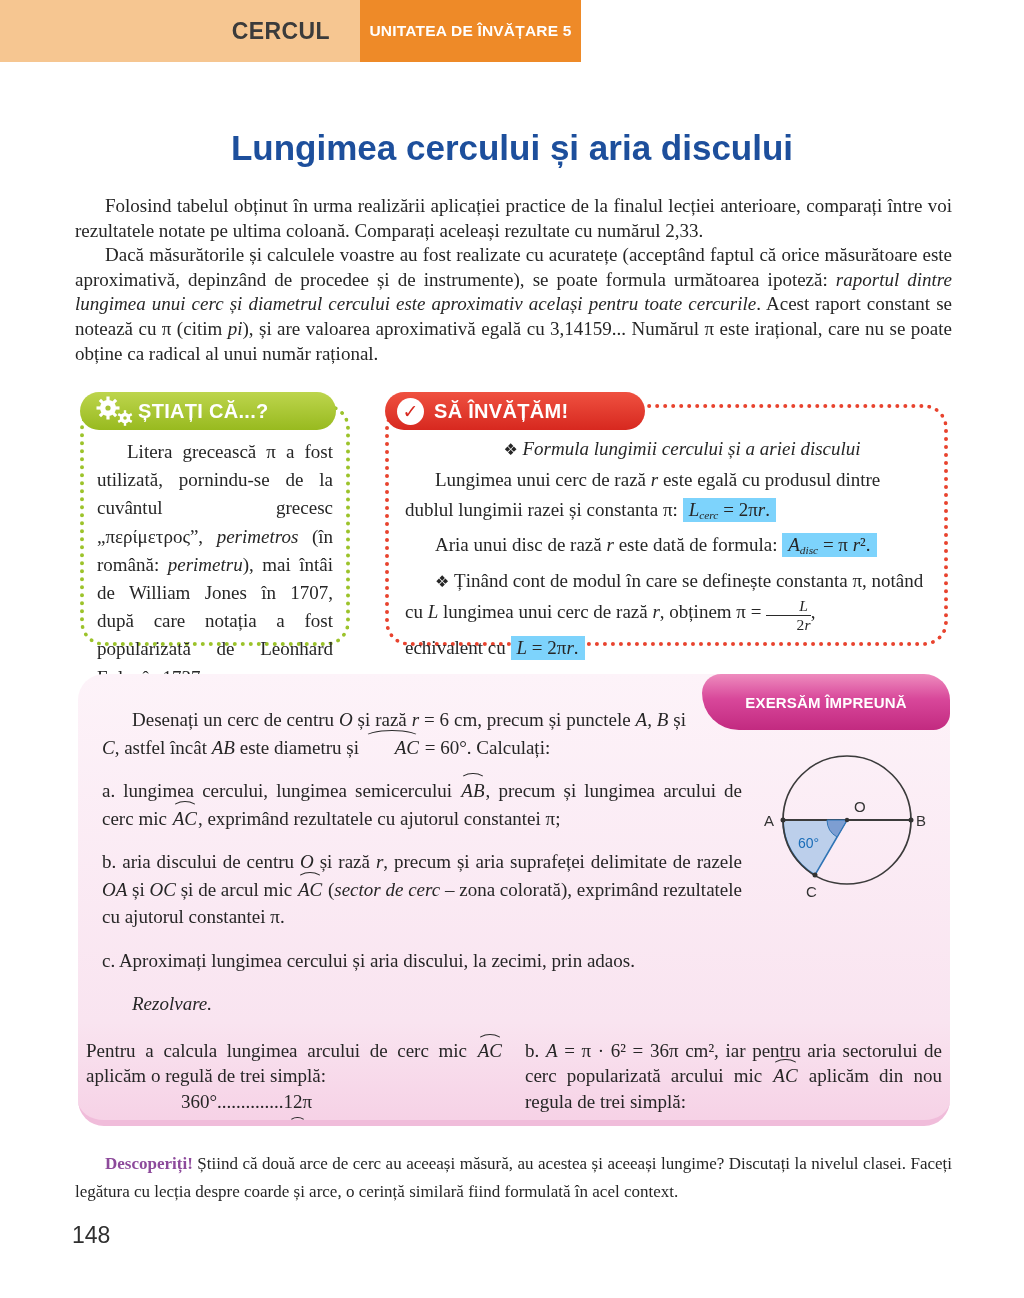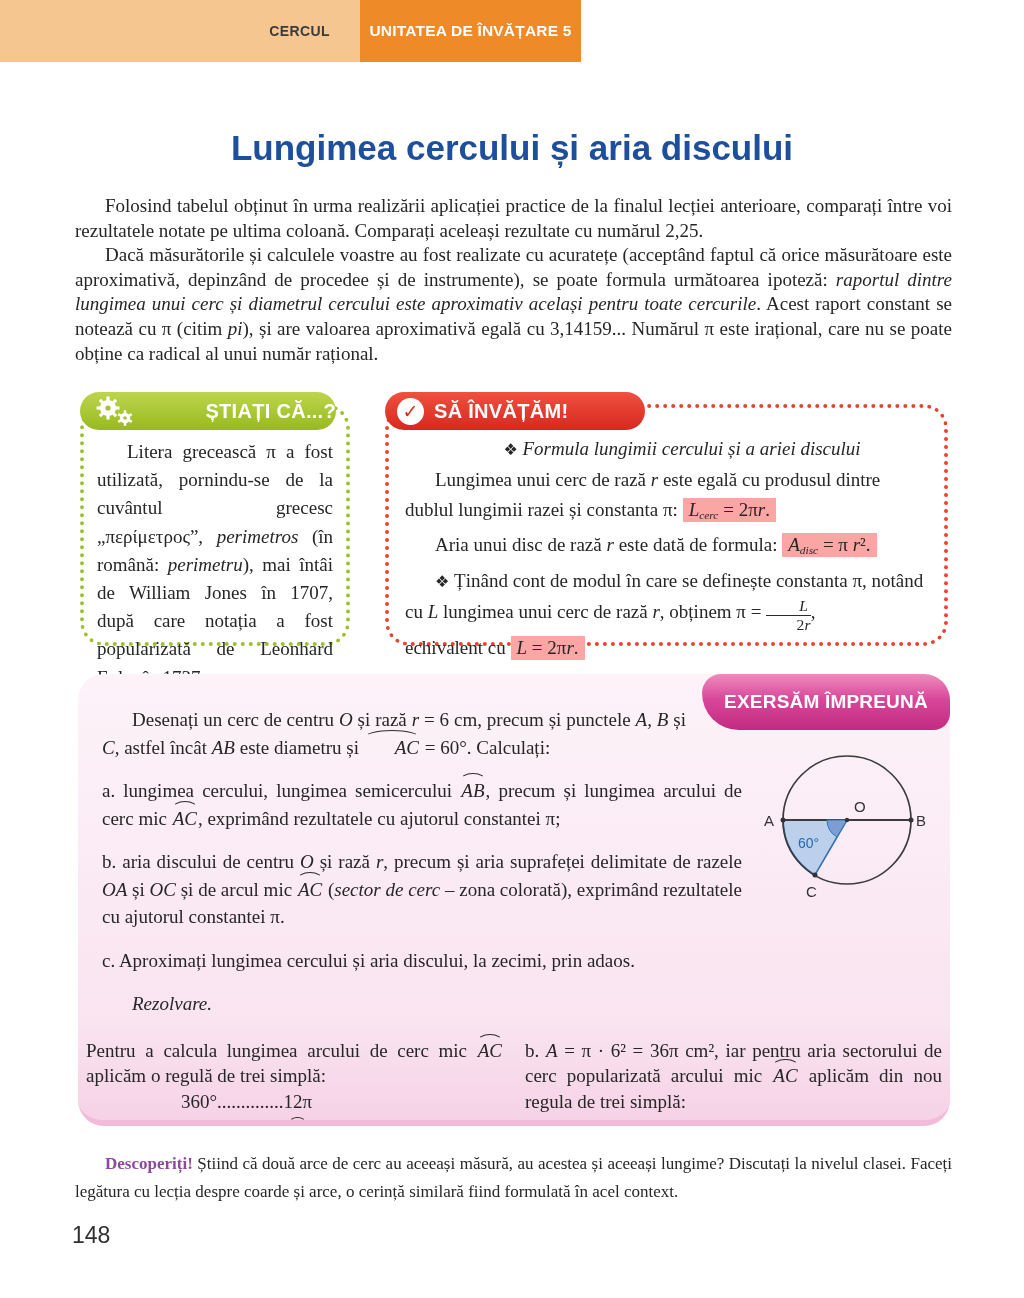--- a/index.html
+++ b/index.html
@@ -8,21 +8,21 @@
     font-family:"Liberation Serif", serif;color:#262626;
     -webkit-font-smoothing:antialiased;
   }
   .page{position:absolute;inset:0;overflow:hidden;}
 
   
   .topbar-left{
     position:absolute;left:0;top:0;width:360px;height:62px;background:#f6c691;
     display:flex;align-items:center;justify-content:flex-end;padding-right:30px;
     box-sizing:border-box;font-family:"Liberation Sans",sans-serif;font-weight:bold;
-    font-size:14px;letter-spacing:.4px;color:#3b3b3b;
+    font-size:23px;letter-spacing:.4px;color:#3b3b3b;
   }
   .topbar-unit{
     position:absolute;left:360px;top:0;width:221px;height:62px;background:#ee8a28;
     display:flex;align-items:center;justify-content:center;color:#fff;
     font-family:"Liberation Sans",sans-serif;font-weight:bold;font-size:15.5px;letter-spacing:.2px;
   }
 
   
   .title{
     position:absolute;top:128px;left:0;width:100%;margin:0;text-align:center;
@@ -37,36 +37,36 @@
   
   .dotted-box{position:absolute;box-sizing:border-box;border-radius:24px;}
   .green-box{left:80px;top:404px;width:270px;height:242px;border:4px dotted #9cc32b;}
   .red-box{left:385px;top:404px;width:563px;height:242px;border:4px dotted #e8432e;}
   .pill{
     position:absolute;top:-16px;left:-4px;height:38px;border-radius:20px;
     display:flex;align-items:center;color:#fff;
     font-family:"Liberation Sans",sans-serif;font-weight:bold;font-size:20px;letter-spacing:.3px;
   }
   .green-pill{width:256px;background:linear-gradient(180deg,#bdd54d,#98ba1f);padding-left:12px;box-sizing:border-box;}
-  .green-pill .pill-label{flex:1;text-align:right;}
+  .green-pill .pill-label{flex:1;text-align:left;padding-right:14px;}
   .red-pill{width:260px;background:linear-gradient(180deg,#ef5140,#d7281f);padding-left:12px;gap:10px;box-sizing:border-box;}
   .check-circle{
     width:27px;height:27px;border-radius:50%;background:#fff;color:#d7281f;flex:0 0 auto;
     display:flex;align-items:center;justify-content:center;
     font-family:"DejaVu Sans",sans-serif;font-size:19px;font-weight:bold;
   }
   .green-body{padding:30px 13px 0;font-size:19px;line-height:28.2px;text-align:justify;}
   .green-body p{margin:0;text-indent:30px;}
   .red-body{padding:26px 15px 0 16px;font-size:19px;line-height:30px;}
   .red-body p{margin:0;}
   .red-subtitle{text-indent:30px;font-style:italic;text-align:center;}
   .red-subtitle .bullet{font-style:normal;font-family:"DejaVu Sans",sans-serif;font-size:16px;}
   .bullet{font-family:"DejaVu Sans",sans-serif;font-size:16px;}
   .indent{text-indent:30px;}
-  .hl{background:#fca5a5;padding:1px 6px 2px;}
+  .hl{background:#7dd3fc;padding:1px 6px 2px;}
   .ss{font-size:0.60em;font-style:italic;vertical-align:-0.30em;letter-spacing:0;}
   .frac{display:inline-block;text-align:center;vertical-align:-0.80em;line-height:1.02;font-size:0.82em;}
   .frac .num{display:block;border-bottom:1.4px solid #2a2a2a;padding:0 3px 1px;}
   .frac .den{display:block;padding-top:1px;}
 
   
   .arc{font-style:italic;position:relative;display:inline-block;padding:0 1px;}
   .arc::before{
     content:"";position:absolute;left:0;right:0;top:-4px;height:7px;
     border:1.8px solid transparent;border-top-color:#2c2c2c;border-bottom:none;
@@ -79,21 +79,21 @@
     position:absolute;left:78px;top:674px;width:872px;height:452px;box-sizing:border-box;
     background:linear-gradient(180deg,#fdf3f9 0%,#f9e4f0 78%,#f6d2e6 100%);
     border-radius:26px;border-bottom:6px solid #f0bcda;overflow:hidden;
     padding:16px 8px 0 8px;
   }
   .exersam-tab{
     float:right;width:248px;height:56px;margin:-16px -8px 10px 16px;
     background:linear-gradient(180deg,#ee8cbe 0%,#d8479a 45%,#c22a80 100%);
     border-radius:30px 26px 26px 58px;
     display:flex;align-items:center;justify-content:center;color:#fff;
-    font-family:"Liberation Sans",sans-serif;font-weight:bold;font-size:19px;letter-spacing:.2px;
+    font-family:"Liberation Sans",sans-serif;font-weight:bold;font-size:15px;letter-spacing:.2px;
   }
   .diagram{float:right;clear:right;width:186px;height:168px;margin:2px 2px 4px 12px;}
   .problem p{margin:16px;font-size:19px;line-height:27.5px;text-align:justify;}
   .problem .lead-indent{text-indent:30px;}
   .rezolvare{font-style:italic;text-indent:30px;}
   .cols{display:flex;clear:both;padding-top:4px;}
   .col{flex:1;font-size:19px;line-height:25.5px;text-align:justify;}
   .col p{margin:0;}
   .col-left{padding-right:16px;}
   .col-right{padding-left:6px;}
@@ -114,21 +114,21 @@
   <div class="topbar-left">
     <span>CERCUL</span>
   </div>
   <div class="topbar-unit">
     <span>UNITATEA DE ÎNVĂȚARE 5</span>
   </div>
 
   <h1 class="title">Lungimea cercului și aria discului</h1>
 
   <div class="intro">
-    <p>Folosind tabelul obținut în urma realizării aplicației practice de la finalul lecției anterioare, comparați între voi rezultatele notate pe ultima coloană. Comparați aceleași rezultate cu numărul 2,25.</p>
+    <p>Folosind tabelul obținut în urma realizării aplicației practice de la finalul lecției anterioare, comparați între voi rezultatele notate pe ultima coloană. Comparați aceleași rezultate cu numărul 2,33.</p>
     <p><span>Dacă măsurătorile și calculele voastre au fost realizate cu acuratețe (acceptând faptul că orice măsurătoare este aproximativă, depinzând de procedee și de instrumente), se poate formula următoarea ipoteză: </span><span class="i">raportul dintre lungimea unui cerc și diametrul cercului este aproximativ același pentru toate cercurile</span><span>. Acest raport constant se notează cu π (citim </span><span class="i">pi</span><span>), și are valoarea aproximativă egală cu 3,14159... Numărul π este irațional, care nu se poate obține ca radical al unui număr rațional.</span></p>
   </div>
 
   <div class="dotted-box green-box">
     <div class="pill green-pill">
       <svg width="46" height="34" viewBox="0 0 46 34">
         <g fill="#ffffff">
           <circle cx="16" cy="14" r="8"></circle>
           <g>
             <rect x="14.4" y="2.5" width="3.2" height="5"></rect>

